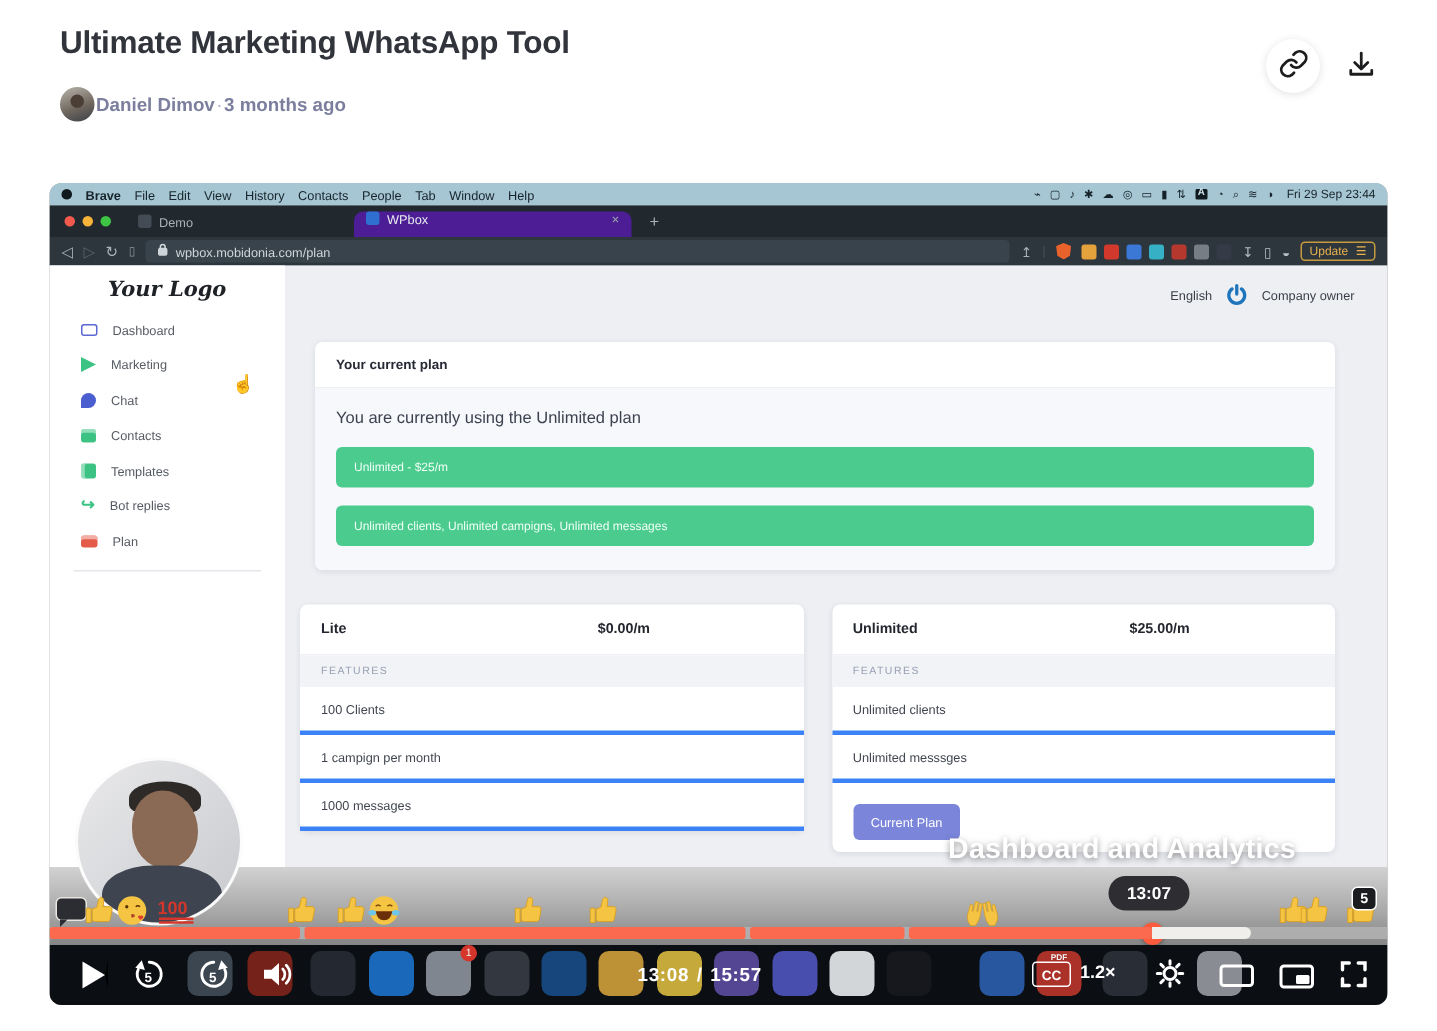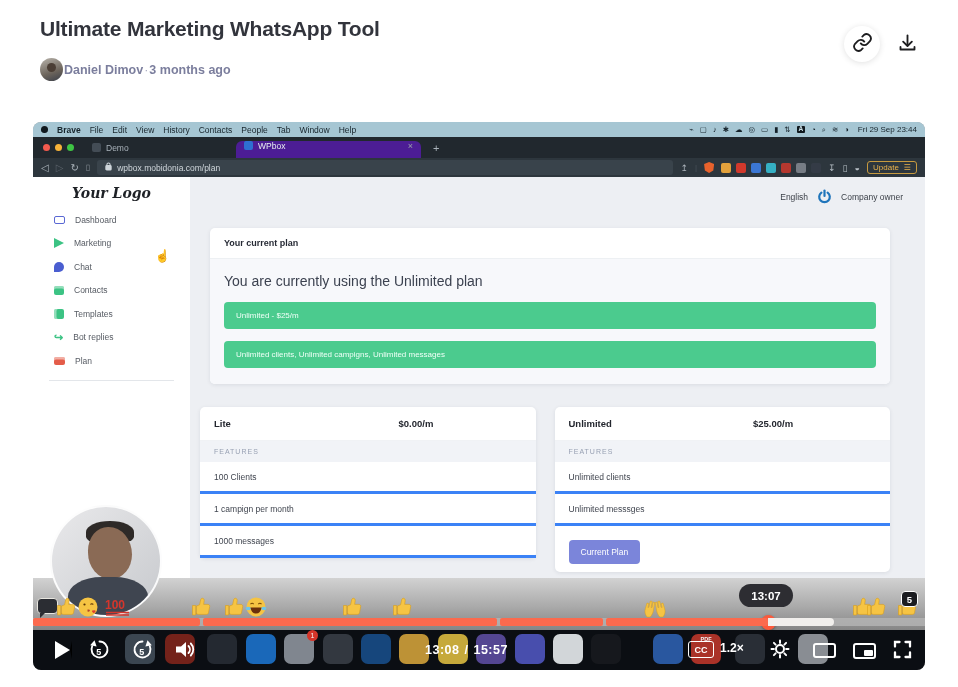--- a/index.html
+++ b/index.html
@@ -62,21 +62,21 @@
   .ic-bot{color:#3cc384;font-size:11px;font-weight:bold;line-height:10px}
   .ic-plan{width:11px;height:8px;background:#e45c49;border-radius:2px;box-shadow:inset 0 2.5px 0 rgba(255,255,255,.5)}
   .side-divider{border:none;border-top:1px solid #e3e6ea;margin:7px 16px 0}
   .cursor-hand{position:absolute;left:122px;top:72px;font-size:12px;color:#1a1a1a;text-shadow:0 0 2px #fff}
   .main{flex:1;position:relative}
   .topbar{height:34px;display:flex;align-items:center;justify-content:flex-end;gap:9px;padding:6px 22px 0 0;font-size:8.5px;color:#3a3f47}
   .card{background:#fff;border-radius:5px;box-shadow:0 1px 4px rgba(20,30,60,.09)}
   .card-current{margin:17px 35px 0 20px}
   .cc-head{padding:10px 14px;font-size:9px;font-weight:bold;color:#262a35;border-bottom:1px solid #edf0f3}
   .cc-body{background:#f7f8fb;border-radius:0 0 5px 5px;padding:12px 14px 16px}
-  .cc-msg{font-size:14px;color:#3c4250;margin:2px 0 13px}
+  .cc-msg{font-size:11px;color:#3c4250;margin:2px 0 13px}
   .banner{background:#4bcb8e;color:#effff7;font-size:8px;padding:9px 12px;border-radius:4px}
   .banner + .banner{margin-top:12px}
   .plans{display:flex;gap:19px;margin:23px 35px 0 10px;align-items:flex-start}
   .plan-card{flex:1;background:#fff;border-radius:5px;box-shadow:0 1px 4px rgba(20,30,60,.09)}
   .plan-head{display:flex;padding:11px 14px;border-bottom:1px solid #f0f2f5}
   .plan-name{font-size:9.5px;font-weight:bold;color:#23262e;width:60%}
   .plan-price{font-size:9.5px;font-weight:bold;color:#23262e}
   .feat-label{background:#f1f3f7;padding:7px 14px;font-size:7px;letter-spacing:1px;color:#98a1b3}
   .feat-row{padding:9.5px 14px;font-size:8.5px;color:#40454f;border-bottom:3px solid #3b82f6}
   .plan-card.lite{}
@@ -343,20 +343,21 @@
           <div class="feat-label">FEATURES</div>
           <div class="feat-row">Unlimited clients</div>
           <div class="feat-row">Unlimited messsges</div>
           <span class="plan-btn">Current Plan</span>
         </div>
       </div>
     </section>
   </div>
 
   <div class="dockzone"></div>
+  <div class="chapter">Dashboard and Analytics</div>
 
   <div class="webcam">
     <span class="wc-hair"></span>
     <span class="wc-head"></span>
     <span class="wc-body"></span>
   </div>
 
   <div class="comment-marker"></div>
   <div id="reactions-layer">
       <svg class="rx" width="22" height="22" style="left: 22px;">

